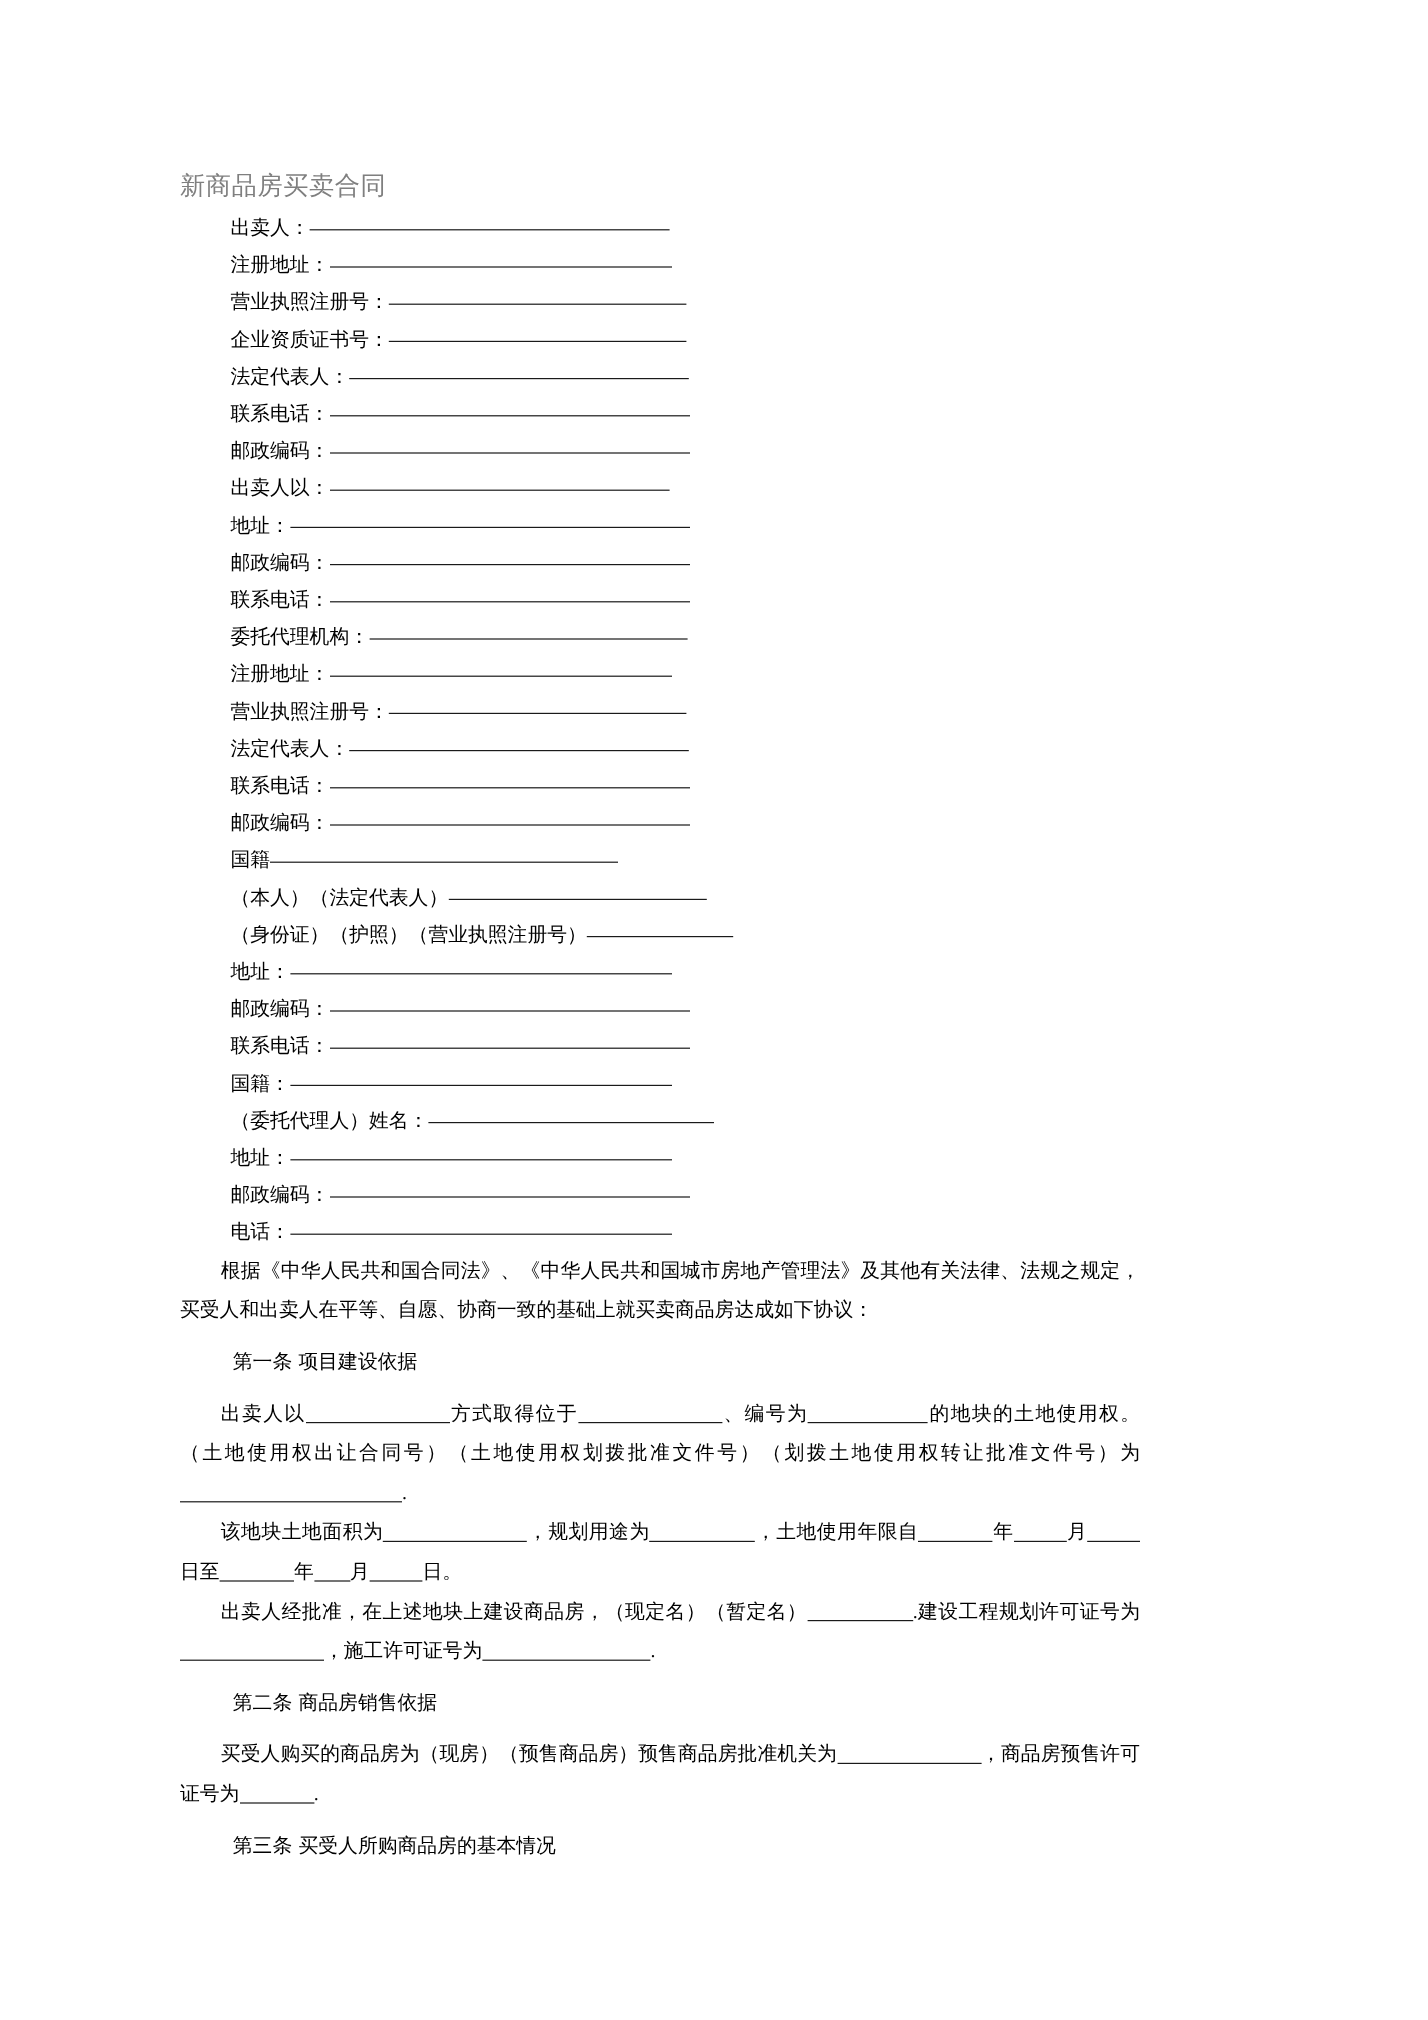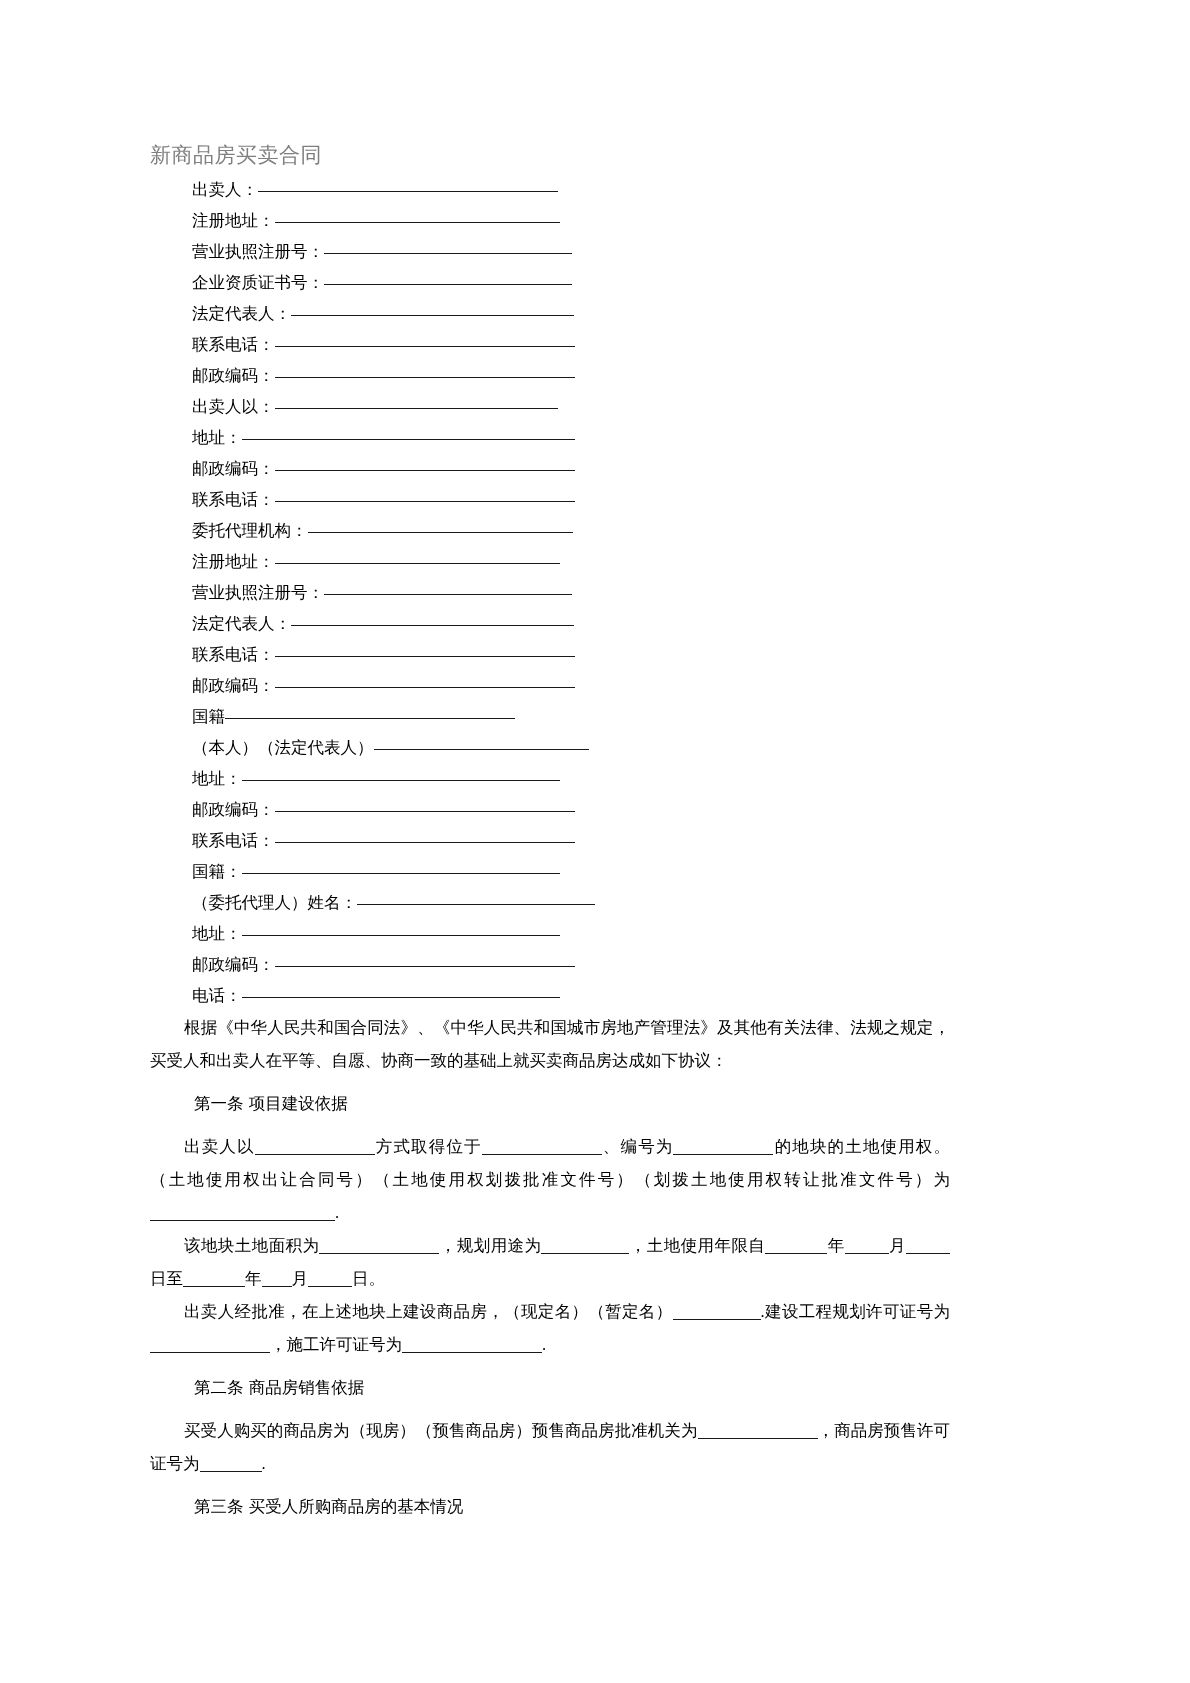--- a/index.html
+++ b/index.html
@@ -177,20 +177,24 @@
         </div>
         <div class="field-row">
           <span class="field-label">国籍</span>
           <span class="field-rule" style="width: 290px;"></span>
         </div>
         <div class="field-row">
           <span class="field-label">（本人）（法定代表人）</span>
           <span class="field-rule" style="width: 215px;"></span>
         </div>
         <div class="field-row">
+          <span class="field-label">（身份证）（护照）（营业执照注册号）</span>
+          <span class="field-rule" style="width: 122px;"></span>
+        </div>
+        <div class="field-row">
           <span class="field-label">地址：</span>
           <span class="field-rule" style="width: 318px;"></span>
         </div>
         <div class="field-row">
           <span class="field-label">邮政编码：</span>
           <span class="field-rule" style="width: 300px;"></span>
         </div>
         <div class="field-row">
           <span class="field-label">联系电话：</span>
           <span class="field-rule" style="width: 300px;"></span>

